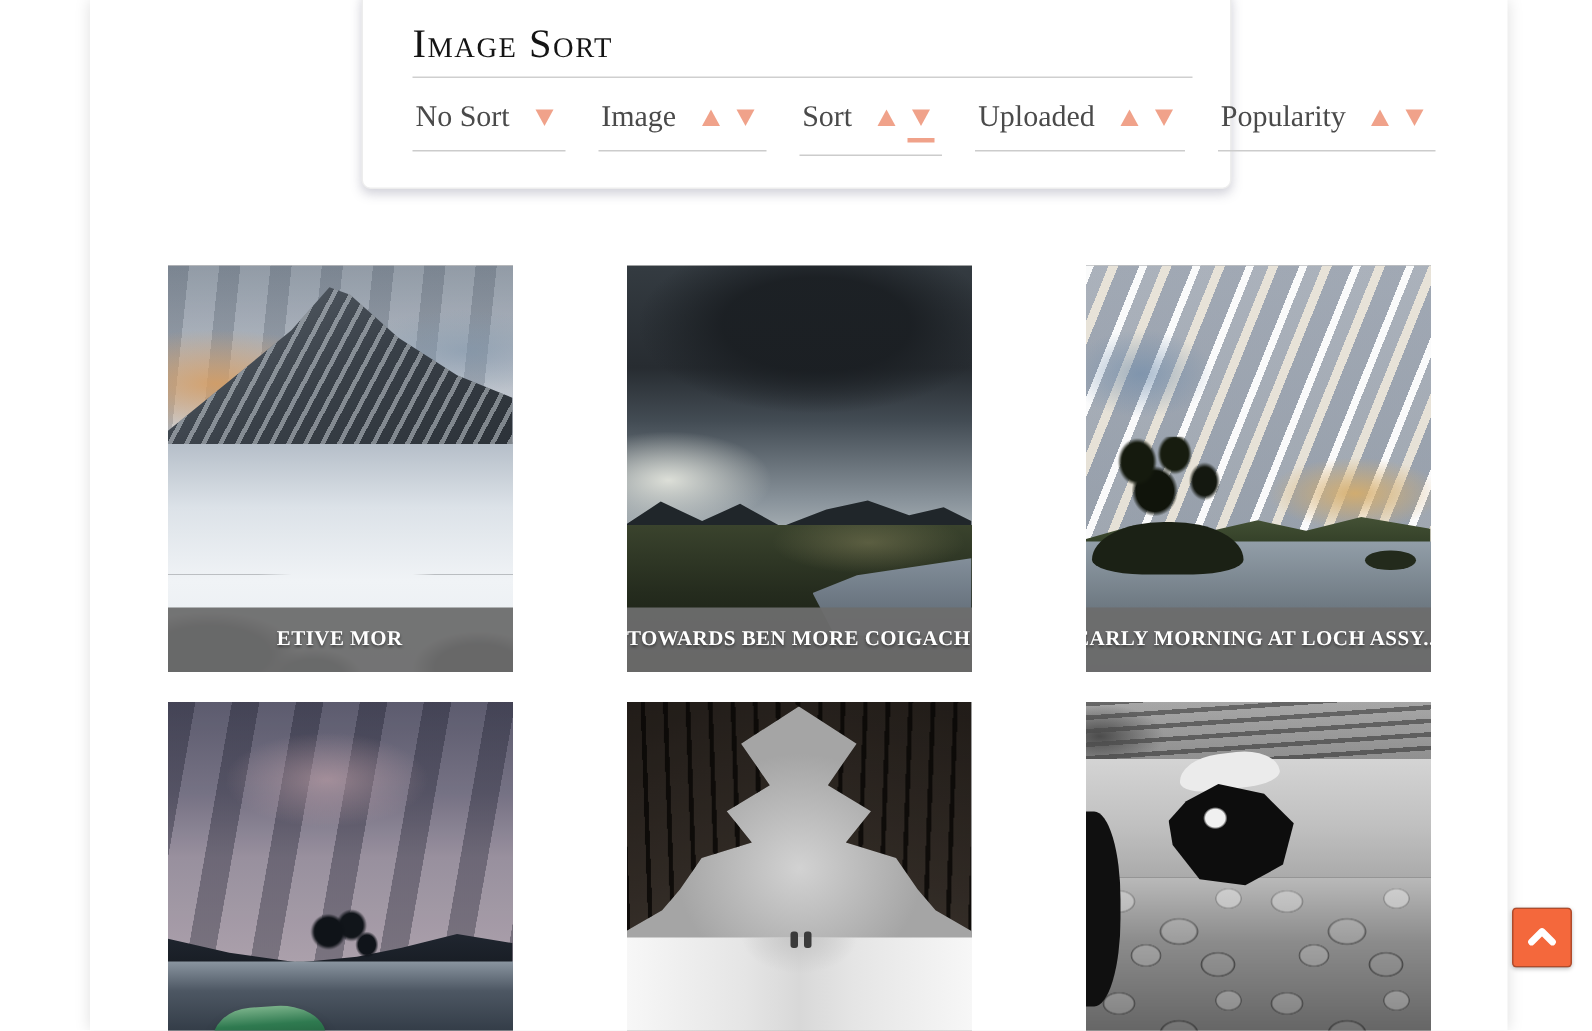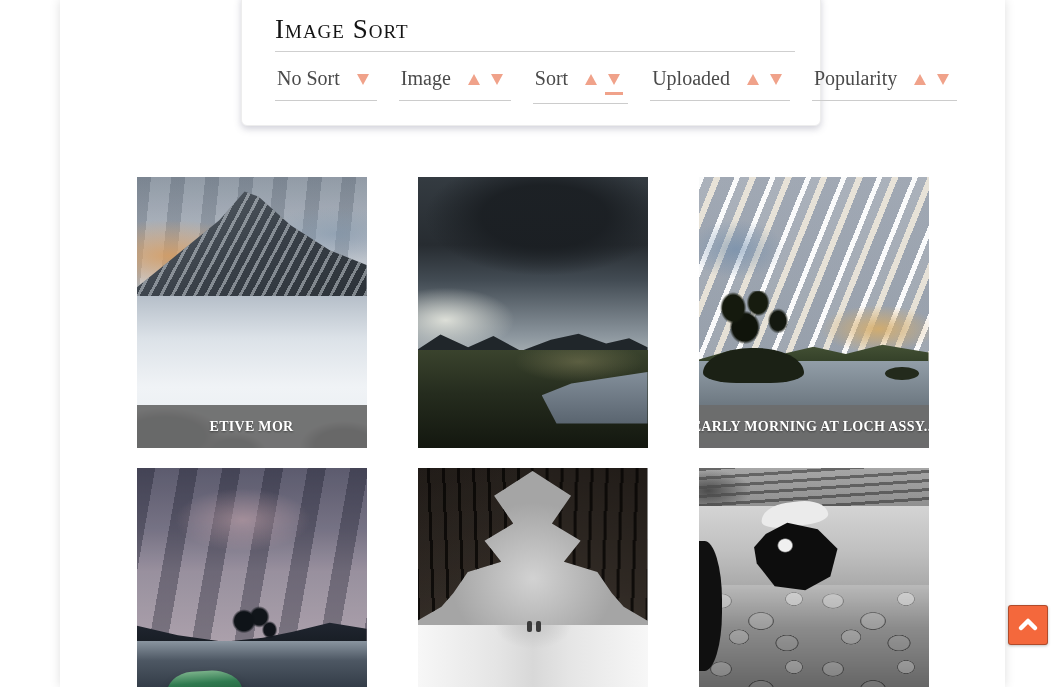--- a/index.html
+++ b/index.html
@@ -25,21 +25,21 @@
   .tri { display:inline-block; width:0; height:0; vertical-align:baseline; margin:0 3px; }
   .tri-up   { border-left:6px solid transparent; border-right:6px solid transparent;
               border-bottom:11px solid #f0a28a; }
   .tri-down { border-left:6px solid transparent; border-right:6px solid transparent;
               border-top:11px solid #f0a28a; }
   .tri-wrap { display:inline-block; padding-bottom:2px; }
   .tri-wrap.active { border-bottom:3px solid #f0a28a; }
 
   
   .gallery { position:absolute; left:0; top:177px; width:945px; }
-  .gallery-row { display:flex; justify-content:center; gap:51px; margin-bottom:20px;align-items:center; }
+  .gallery-row { display:flex; justify-content:center; gap:76px; margin-bottom:20px;align-items:center; }
   .thumb { position:relative; width:230px; height:271px; overflow:hidden; cursor:pointer;
            background:#888; }
   .caption-bar { position:absolute; left:0; bottom:0; width:100%; height:43px;
                  background:rgba(109,109,109,0.95); display:flex; align-items:center;
                  justify-content:center; }
   .caption-text { color:#fff; font-weight:bold; font-size:14px; letter-spacing:0.3px;
                   text-shadow:0 1px 2px rgba(0,0,0,0.45); white-space:nowrap; }
   .ph { position:absolute; }
 
   
@@ -227,20 +227,23 @@
           <div class="caption-bar">
             <span class="caption-text">ETIVE MOR</span>
           </div>
         </div>
 
         <div class="thumb">
           <div class="ph p2-sky"></div>
           <div class="ph p2-ridge"></div>
           <div class="ph p2-moor"></div>
           <div class="ph p2-loch"></div>
+          <div class="caption-bar">
+            <span class="caption-text">TOWARDS BEN MORE COIGACH</span>
+          </div>
         </div>
 
         <div class="thumb">
           <div class="ph p3-sky"></div>
           <div class="ph p3-hills"></div>
           <div class="ph p3-water"></div>
           <div class="ph p3-island"></div>
           <div class="ph p3-trees"></div>
           <div class="ph p3-islet"></div>
           <div class="caption-bar">

